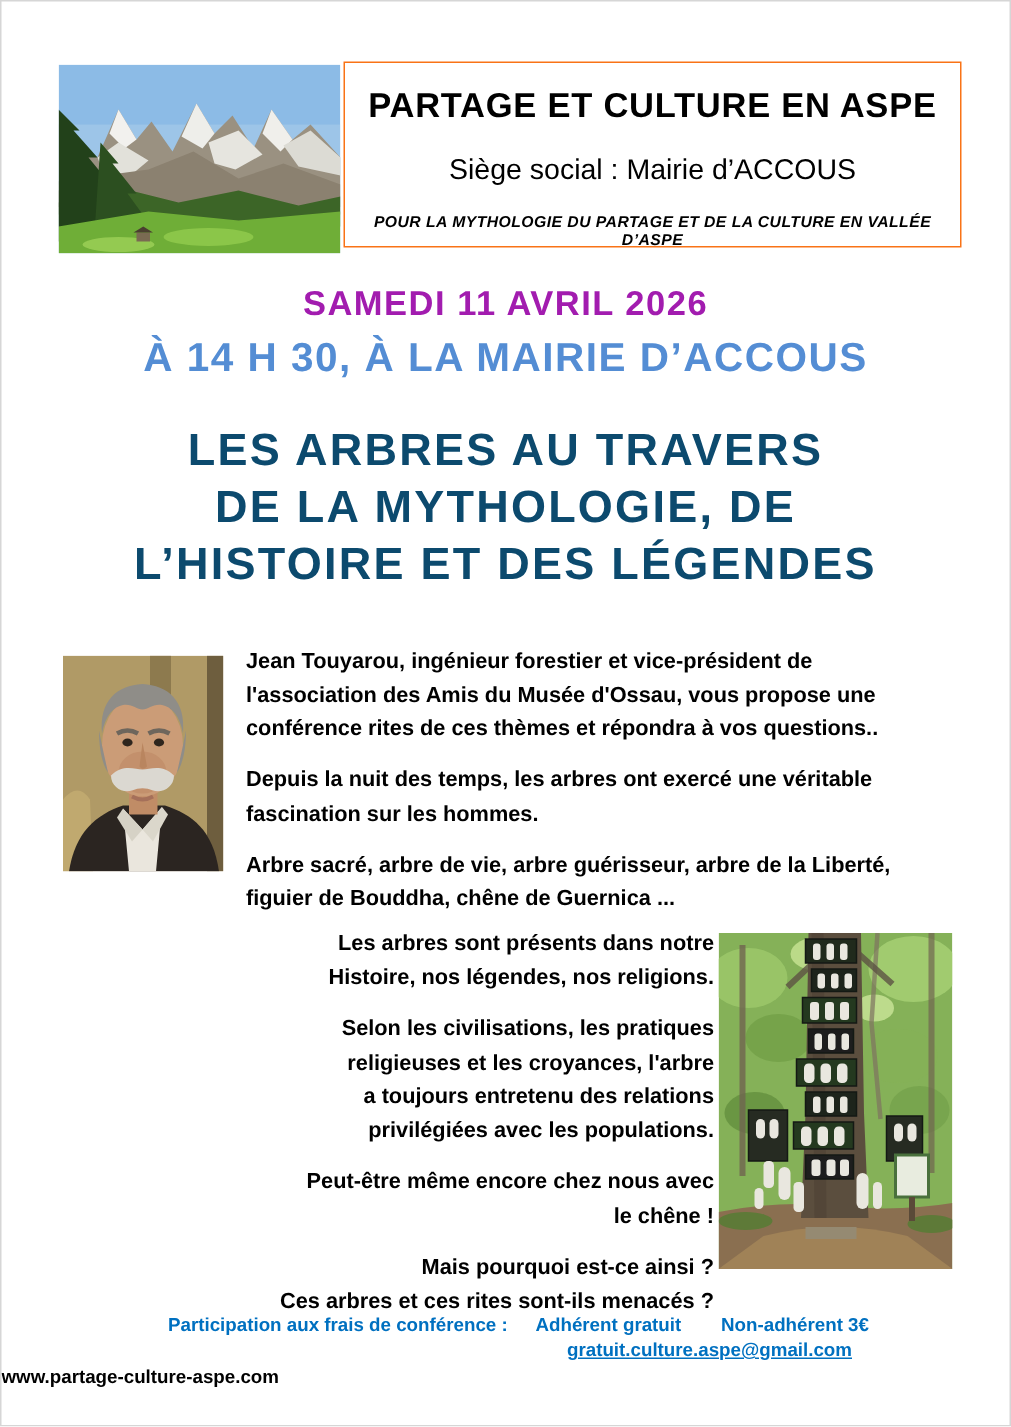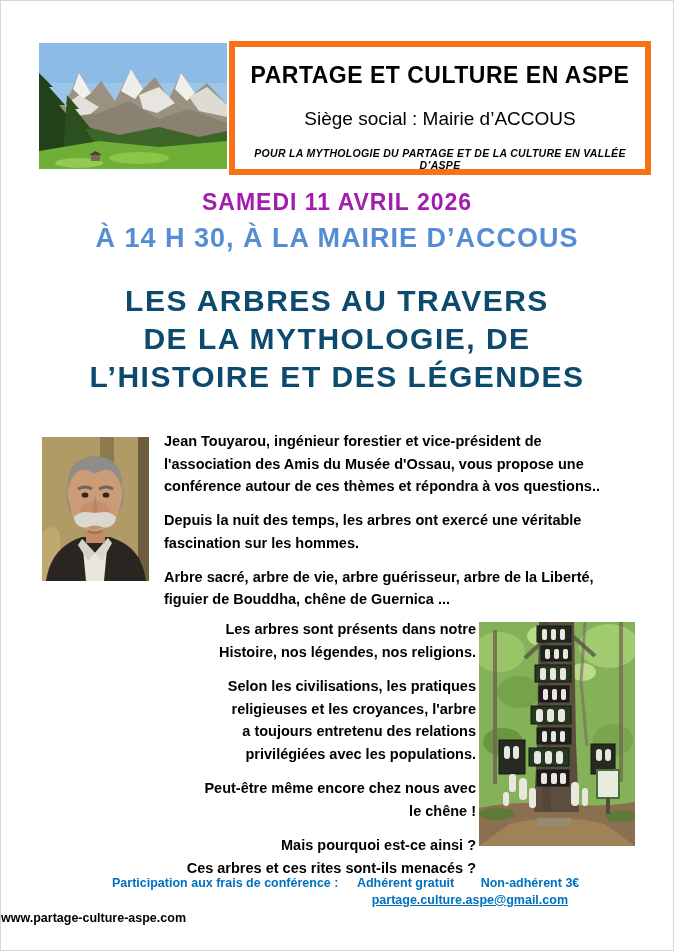--- a/index.html
+++ b/index.html
@@ -1,21 +1,21 @@
 <!DOCTYPE html>
 <html lang="fr"><head>
 <meta charset="utf-8">
 <style>
   html,body{margin:0;padding:0;background:#ffffff;}
   body{font-family:"Liberation Sans", sans-serif;}
   .page{position:relative;width:672px;height:949px;background:#ffffff;border:1px solid #d6d6d6;overflow:hidden;}
 
   
   .photo-mountains{position:absolute;left:38px;top:42px;width:188px;height:126px;overflow:hidden;}
-  .header-box{position:absolute;left:228px;top:40px;width:410px;height:122px;border:6px solid #f97316;text-align:center;}
+  .header-box{position:absolute;left:228px;top:40px;width:410px;height:122px;border:1px solid #f97316;text-align:center;}
   .header-title{margin-top:15px;font-size:23px;font-weight:bold;letter-spacing:.5px;color:#000;}
   .header-subtitle{margin-top:19px;font-size:19px;font-weight:normal;color:#000;}
   .header-tagline{margin-top:17px;font-size:10.5px;font-weight:bold;font-style:italic;letter-spacing:.3px;color:#000;}
 
   
   .heading{position:absolute;left:0;width:100%;text-align:center;font-weight:bold;white-space:pre-line;}
   .date-heading{top:188px;font-size:23px;letter-spacing:1px;}
   .time-heading{top:222px;font-size:27px;letter-spacing:1px;}
   .main-title{top:281px;font-size:30px;line-height:38px;letter-spacing:1.5px;}
 
@@ -100,21 +100,21 @@
       <ellipse cx="64" cy="58" rx="3.4" ry="2.6" fill="#2e261e"></ellipse>
       <path d="M53,58 L51,74 Q53,77 56,74 Z" fill="#b9855f"></path>
       <path d="M32,80 C40,72 48,76 53,76 C58,76 66,72 74,80 C74,88 66,92 60,90 Q53,87 46,90 C40,92 32,88 32,80 Z" fill="#dbd8d1"></path>
       <path d="M46,94 Q53,98 60,94" stroke="#a5705a" stroke-width="2.5" fill="none"></path>
     </svg>
   </div>
 
   <div class="textcol textcol-1">
     <p class="para">Jean Touyarou, ingénieur forestier et vice-président de
 l'association des Amis du Musée d'Ossau, vous propose une
-conférence autour de ces thèmes et répondra à vos questions..</p>
+conférence rites de ces thèmes et répondra à vos questions..</p>
     <p class="para">Depuis la nuit des temps, les arbres ont exercé une véritable
 fascination sur les hommes.</p>
     <p class="para">Arbre sacré, arbre de vie, arbre guérisseur, arbre de la Liberté,
 figuier de Bouddha, chêne de Guernica ...</p>
   </div>
 
   <div class="textcol textcol-2">
     <p class="para">Les arbres sont présents dans notre
 Histoire, nos légendes, nos religions.</p>
     <p class="para">Selon les civilisations, les pratiques
@@ -200,16 +200,16 @@
       <rect x="127" y="176" width="4" height="16" fill="#5a4a38"></rect>
       <rect x="58" y="196" width="34" height="8" fill="#958a72"></rect>
     </svg>
   </div>
 
   <div class="footer-line1">
     <span>Participation aux frais de conférence :</span>
     <span class="gap1">Adhérent gratuit</span>
     <span class="gap2">Non-adhérent 3€</span>
   </div>
-  <a class="footer-email" href="#">partage.culture.aspe@gmail.com</a>
+  <a class="footer-email" href="#">gratuit.culture.aspe@gmail.com</a>
   <div class="footer-line3">www.partage-culture-aspe.com</div>
 
 </div>
 
 </body></html>

